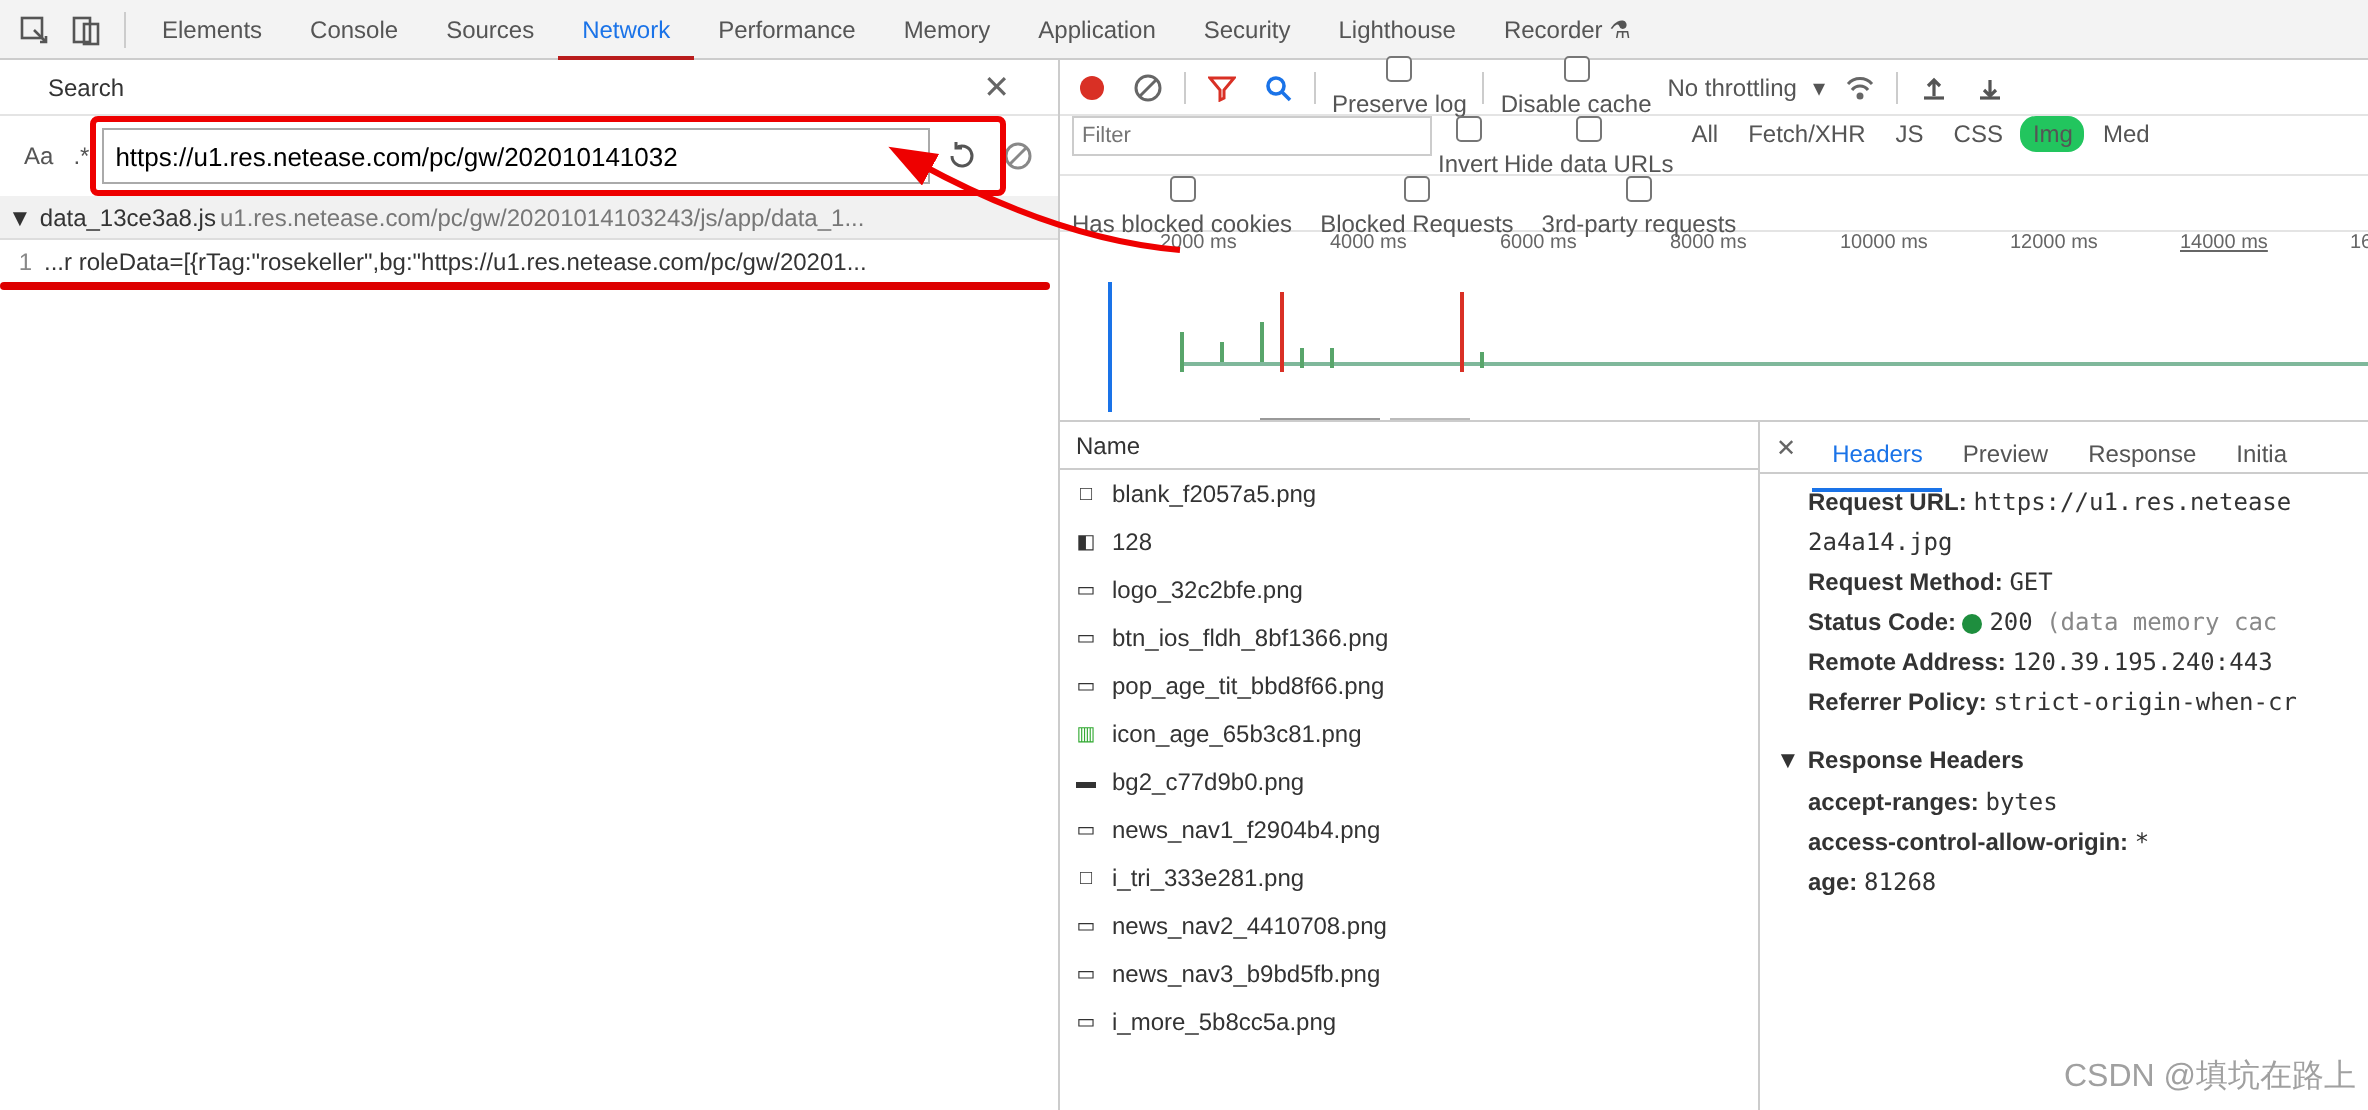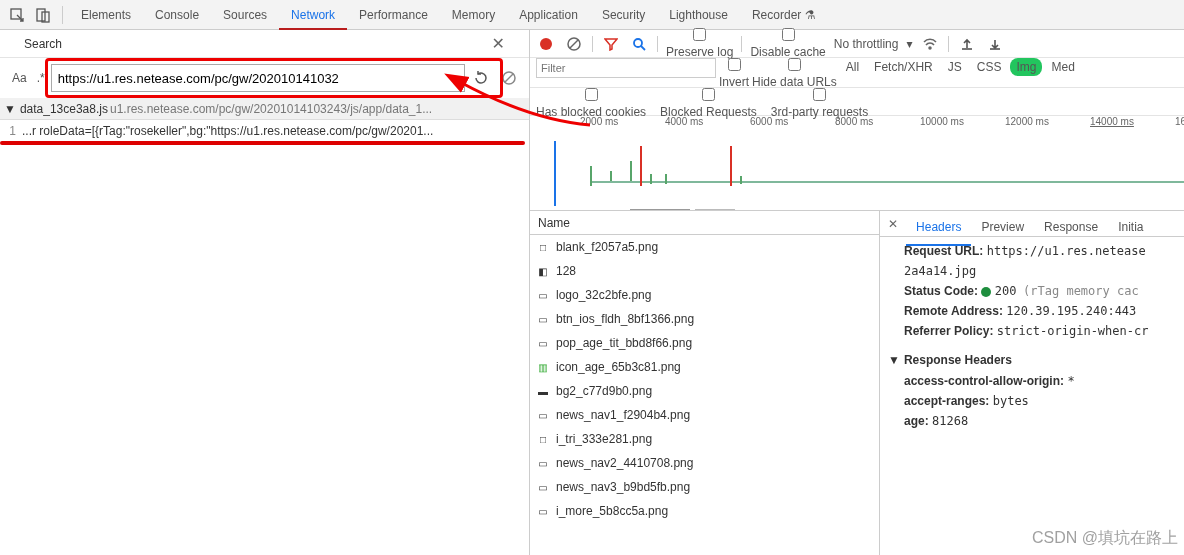--- a/index.html
+++ b/index.html
@@ -318,27 +318,28 @@
         <div class="detail-tabs">
           <span class="x">✕</span>
           <span class="dtab active">Headers</span>
           <span class="dtab">Preview</span>
           <span class="dtab">Response</span>
           <span class="dtab">Initia</span>
         </div>
         <div class="detail-body">
           <div class="kv"><b>Request URL:</b> <span class="mono">https://u1.res.netease</span></div>
           <div class="kv"><span class="mono">2a4a14.jpg</span></div>
-          <div class="kv"><b>Status Code:</b> <span class="green-dot"></span> <span class="mono">200</span> &nbsp;<span class="mono" style="color:#888">(rTag memory cac</span></div>
+          <div class="kv"><b>Request Method:</b> <span class="mono">GET</span></div>
+          <div class="kv"><b>Status Code:</b> <span class="green-dot"></span> <span class="mono">200</span> &nbsp;<span class="mono" style="color:#888">(data memory cac</span></div>
           <div class="kv"><b>Remote Address:</b> <span class="mono">120.39.195.240:443</span></div>
           <div class="kv"><b>Referrer Policy:</b> <span class="mono">strict-origin-when-cr</span></div>
           <div style="height:8px"></div>
           <div class="sect"><span class="tri">▼</span><span>Response Headers</span></div>
+          <div class="kv"><b>accept-ranges:</b> <span class="mono">bytes</span></div>
           <div class="kv"><b>access-control-allow-origin:</b> <span class="mono">*</span></div>
-          <div class="kv"><b>accept-ranges:</b> <span class="mono">bytes</span></div>
           <div class="kv"><b>age:</b> <span class="mono">81268</span></div>
         </div>
       </div>
     </div>
   </div>
 </div>
 
 <svg class="arrow-svg" style="left:440px;top:70px;width:160px;height:70px">
   <defs>
       <marker id="ah" markerWidth="10" markerHeight="10" refX="2" refY="3" orient="auto">

